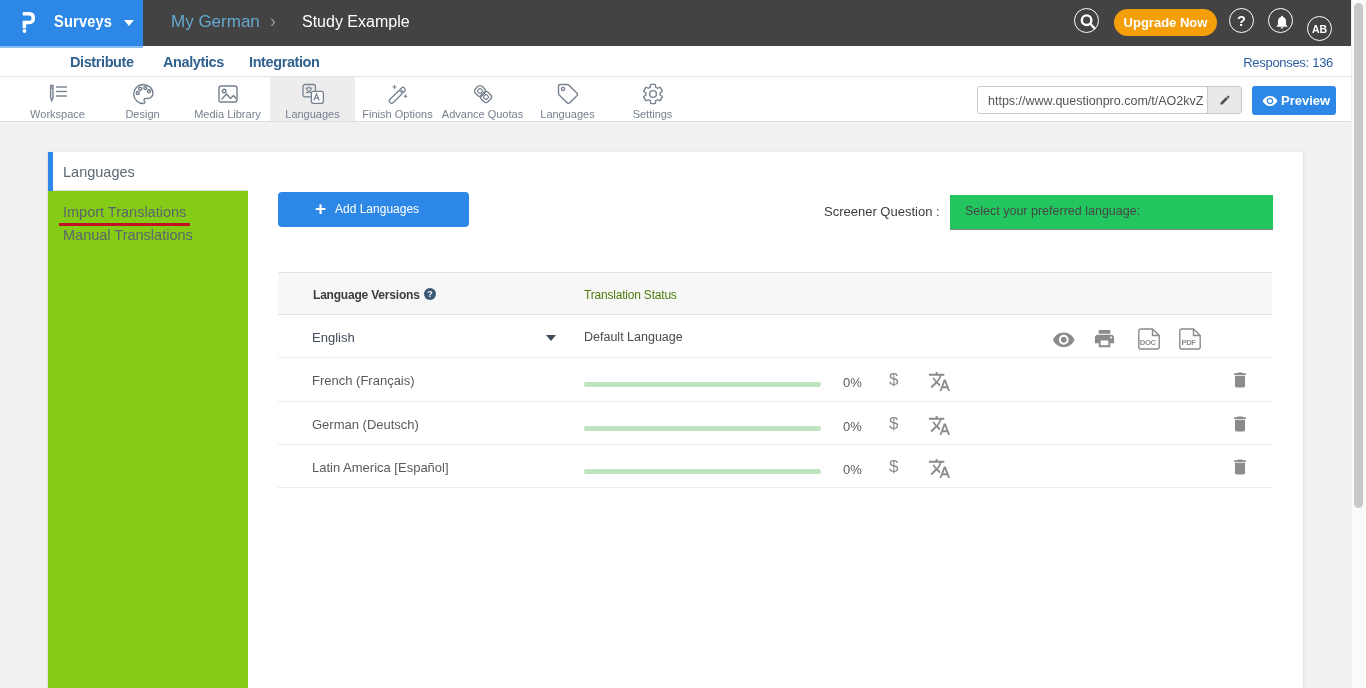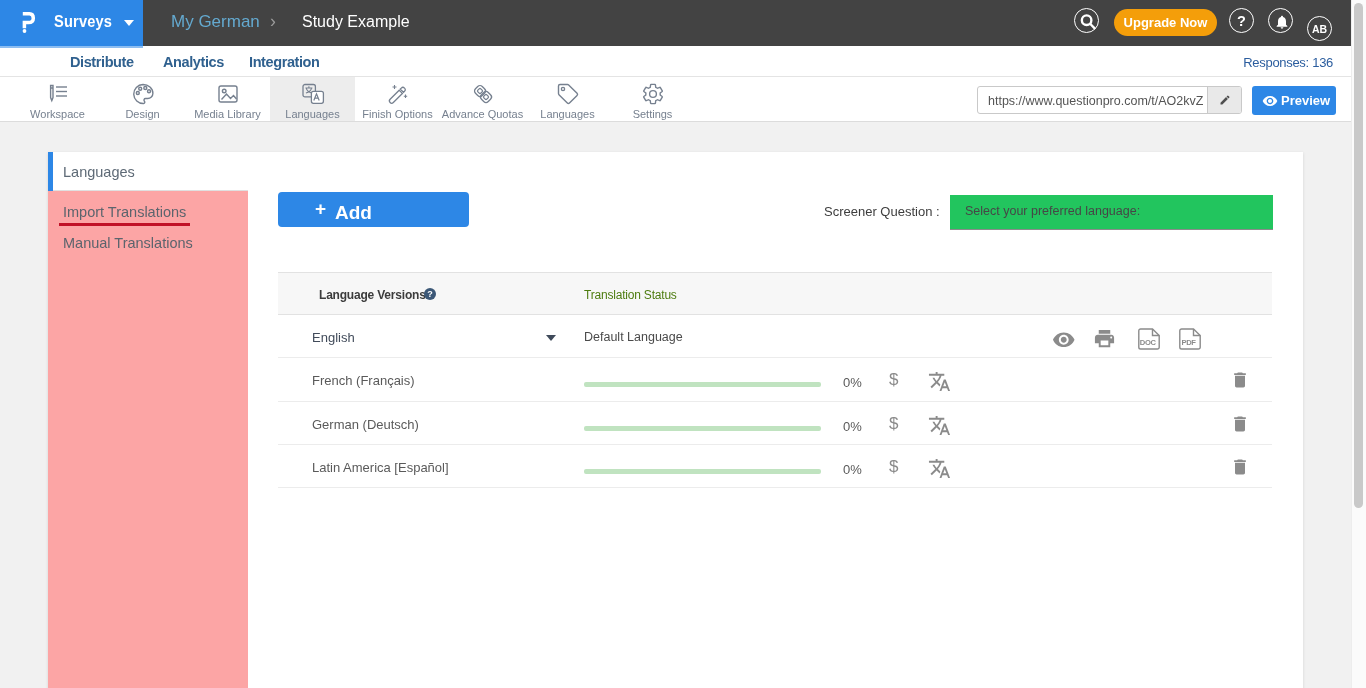--- a/index.html
+++ b/index.html
@@ -34,36 +34,36 @@
 #urlbox .utext { position:absolute; left:10px; top:7px; font-size:12.5px; color:#555; white-space:nowrap; overflow:hidden; width:220px; }
 #urlbox .upencil { position:absolute; right:0; top:0; width:34px; height:26px; background:#e9e9e9; border-left:1px solid #c9c9c9; border-radius:0 2px 2px 0; }
 #preview { position:absolute; left:1252px; top:9px; width:84px; height:29px; background:#2d87e6; border-radius:3px; color:#fff; }
 #preview .ptext { position:absolute; left:29px; top:7px; font-size:13px; font-weight:700; }
 
 #content { position:absolute; top:122px; left:0; width:1351px; height:566px; background:#f1f1f1; }
 #card { position:absolute; left:48px; top:30px; width:1255px; height:537px; background:#fff; box-shadow:0 1px 3px rgba(0,0,0,0.12); }
 #accent { position:absolute; left:0; top:0; width:5px; height:39px; background:#2d87e6; }
 #cardhead { position:absolute; left:0; top:0; width:200px; height:39px; border-bottom:1px solid #e0e0e0; }
 #cardhead span { position:absolute; left:15px; top:12px; font-size:14.5px; color:#5e6a76; }
-#sidebar { position:absolute; left:0; top:39px; width:200px; height:498px; background:#fca5a5; }
+#sidebar { position:absolute; left:0; top:39px; width:200px; height:498px; background:#84cc16; }
 .sitem { position:absolute; left:15px; font-size:14.5px; color:#5c646d; }
 #sub1 { top:13px; }
 #sub1::after { content:""; position:absolute; left:-4px; right:-4px; bottom:-6px; height:3.5px; background:#c11127; }
-#sub2 { top:44px;text-align:center; }
+#sub2 { top:36px;text-align:center; }
 
 #addlang { position:absolute; left:230px; top:40px; width:191px; height:35px; background:#2d87e6; border-radius:4px; color:#fff; }
 #addlang .plus { position:absolute; left:37px; top:6px; font-size:19px; font-weight:700; }
-#addlang .atext { position:absolute; left:57px; top:10px; font-size:19px; font-weight:700; }
+#addlang .atext { position:absolute; left:57px; top:10px; font-size:12px; font-weight:400; }
 #screener-label { position:absolute; left:776px; top:52px; font-size:13px; color:#3d3d3d; }
 #screener-box { position:absolute; left:902px; top:43px; width:323px; height:35px; background:#22c55e; border-bottom:1px solid #8a8a8a; }
 #screener-box span { position:absolute; left:15px; top:9px; font-size:12.5px; color:#464646; }
 
 #tbl { position:absolute; left:230px; top:120px; width:994px; }
 #thead { position:relative; height:43px; background:#f7f7f7; border-top:1px solid #e2e2e2; border-bottom:1px solid #e2e2e2; }
-#thead .h1 { position:absolute; left:41px; top:15px; font-size:12px; font-weight:700; color:#3c3c3c; letter-spacing:-0.2px; }
+#thead .h1 { position:absolute; left:35px; top:15px; font-size:12px; font-weight:700; color:#3c3c3c; letter-spacing:-0.2px; }
 #thead .h2 { position:absolute; left:306px; top:15px; font-size:12px; font-weight:400; color:#4d7c0f; letter-spacing:-0.2px; }
 .qhelp { position:absolute; left:146px; top:15px; width:12px; height:12px; background:#3c5877; color:#fff; border-radius:50%; font-size:9px; font-weight:700; text-align:center; line-height:12px; }
 .trow { position:relative; height:43.3px; border-bottom:1px solid #ececec; }
 .trow .lname { position:absolute; left:34px; top:15px; font-size:13px; color:#5a5a5a; }
 .trow .dl { position:absolute; left:306px; top:15px; font-size:12.5px; color:#4a4a4a; }
 .rowcaret { position:absolute; left:268px; top:20px; width:0; height:0; border-left:5px solid transparent; border-right:5px solid transparent; border-top:6px solid #3f4a5a; }
 .pbar { position:absolute; left:306px; top:24px; width:237px; height:5px; background:#c0e3c0; border-radius:2px; }
 .pct { position:absolute; left:565px; top:17px; font-size:13px; color:#5a5a5a; }
 .dollar { position:absolute; left:611px; top:12px; font-size:17px; color:#8b8b8b; }
 .ricon { position:absolute; top:11px; }

